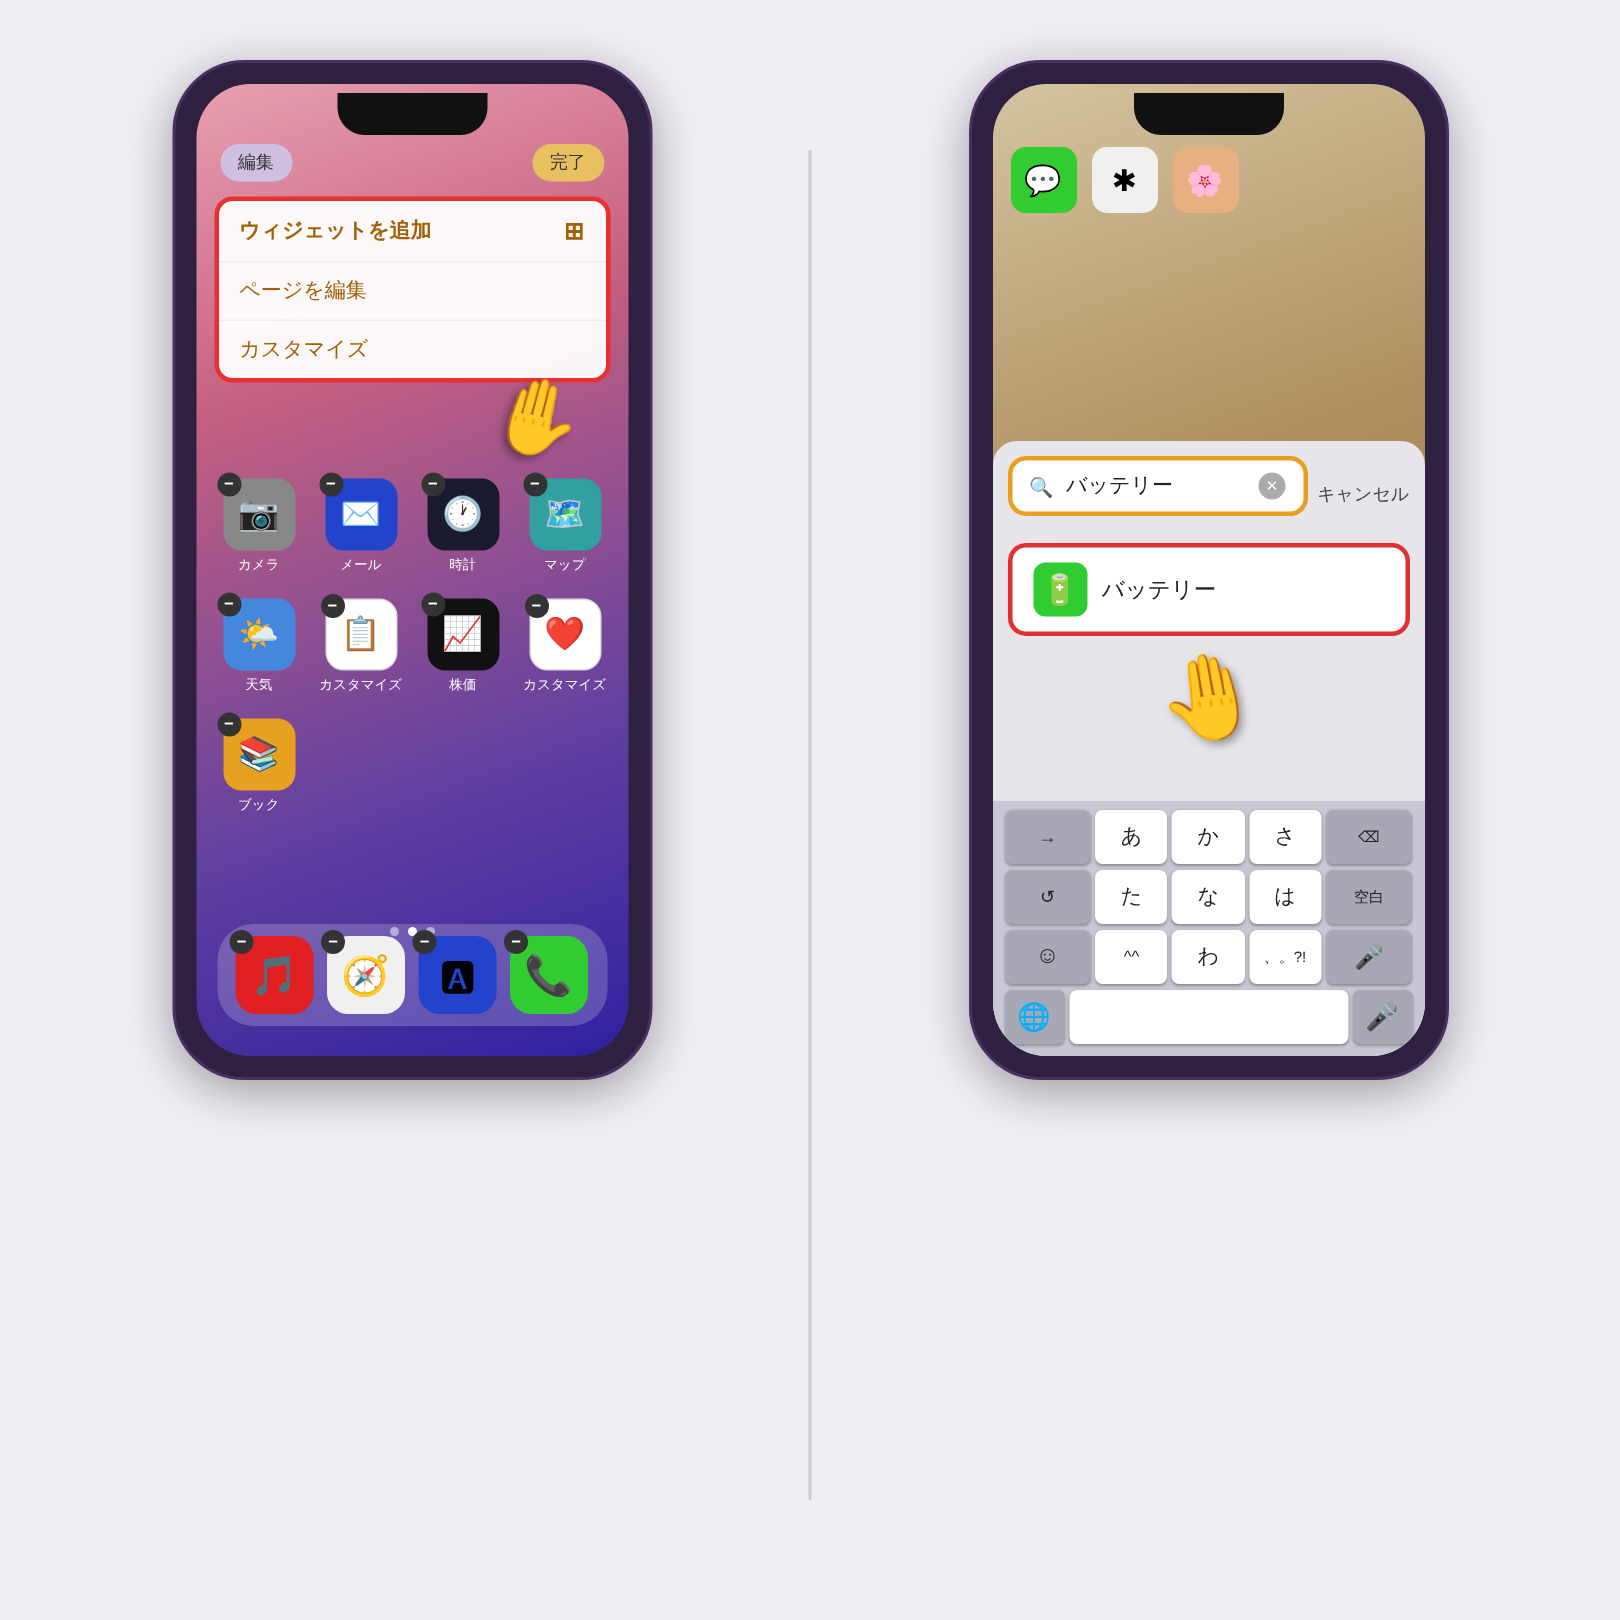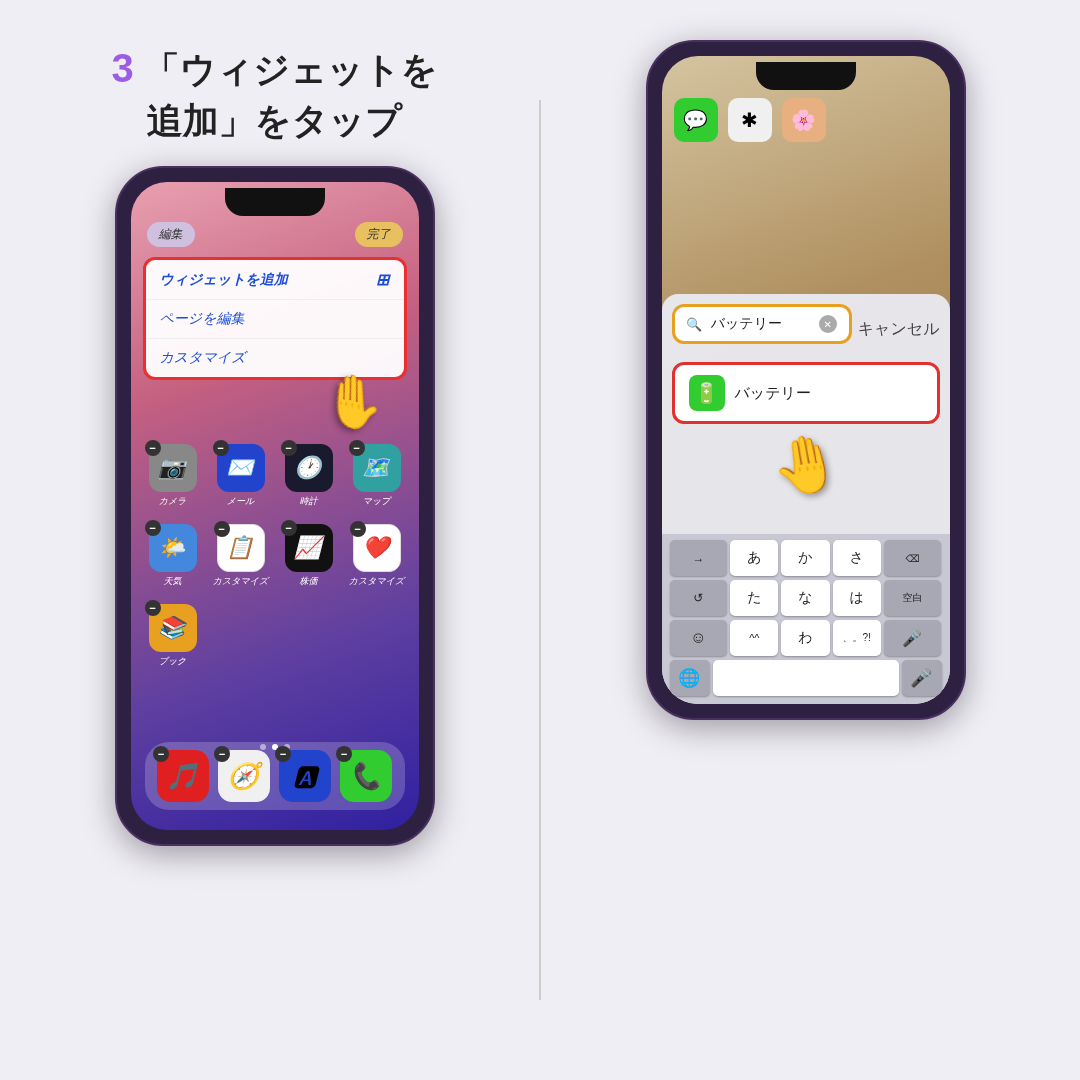--- a/index.html
+++ b/index.html
@@ -52,21 +52,20 @@
       width: 100%;
       height: 100%;
       border-radius: 36px;
       overflow: hidden;
       position: relative;
     }
 
     
     .phone1-screen {
       background: linear-gradient(160deg, #e8a0b0 0%, #c56080 30%, #6040a0 70%, #3020a0 100%);
-      font-style: italic;
     }
 
     
     .phone1-topbar {
       display: flex;
       justify-content: space-between;
       align-items: center;
       padding: 6px 16px;
     }
 
@@ -92,21 +91,21 @@
       padding: 0;
       overflow: hidden;
       border: 3px solid #e83030;
       position: relative;
       z-index: 20;
     }
 
     .context-menu-item {
       padding: 10px 14px;
       font-size: 14px;
-      color: #1d4ed8;
+      color: #a16207;
       border-bottom: 1px solid #eee;
       display: flex;
       align-items: center;
       gap: 8px;
     }
 
     .context-menu-item:last-child {
       border-bottom: none;
     }
 
@@ -338,24 +337,20 @@
       height: 900px;
       margin-top: 60px;
     }
   </style>
 </head>
 <body>
 
 <div class="main-container">
 
   <div class="panel">
-    <div class="panel-title">
-      <span style="color:#9b5de5; font-size:40px;">3</span>
-      <span>「ウィジェットを<br>追加」をタップ</span>
-    </div>
 
     <div class="phone">
       <div class="phone-screen phone1-screen">
 
         <div style="display:flex; justify-content:center; padding-top:6px;">
           <div style="width:100px; height:28px; background:#111; border-radius:0 0 18px 18px; display:flex; align-items:center; justify-content:center;">
             <div style="width:70px; height:18px; background:#111; border-radius:10px;"></div>
           </div>
         </div>
 
@@ -513,21 +508,21 @@
         </div>
 
         <div style="background:rgba(232,232,238,0.97); border-radius:16px 16px 0 0; position:absolute; bottom:0; left:0; right:0; height:410px; padding:10px;">
 
           <div style="display:flex; align-items:center; gap:6px; margin-bottom:8px;">
             <div class="search-box" style="flex:1;">
               <span style="color:#888; font-size:13px;">🔍</span>
               <span style="flex:1; font-size:14px; color:#222;">バッテリー</span>
               <div style="width:18px; height:18px; background:#aaa; border-radius:50%; display:flex; align-items:center; justify-content:center; color:white; font-size:10px;">✕</div>
             </div>
-            <span style="font-size:16px; color:#444; white-space:nowrap;">キャンセル</span>
+            <span style="font-size:12px; color:#444; white-space:nowrap;">キャンセル</span>
           </div>
 
           <div class="battery-result">
             <div class="battery-icon-box">
               <span>🔋</span>
             </div>
             <span class="battery-name">バッテリー</span>
           </div>
 
           <div style="display:flex; justify-content:center; margin-top:8px;">

